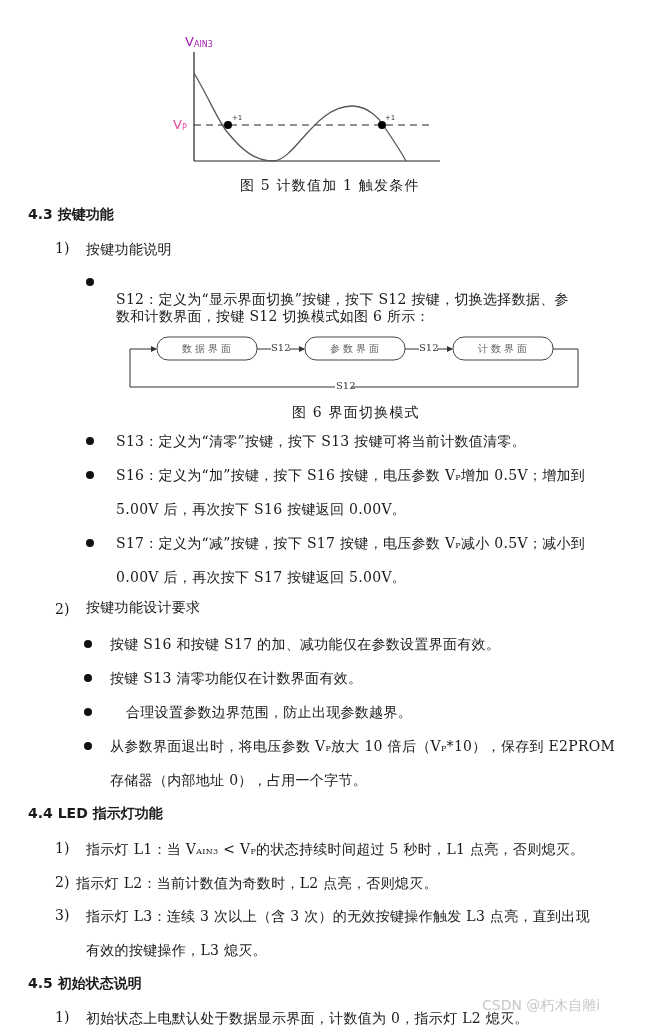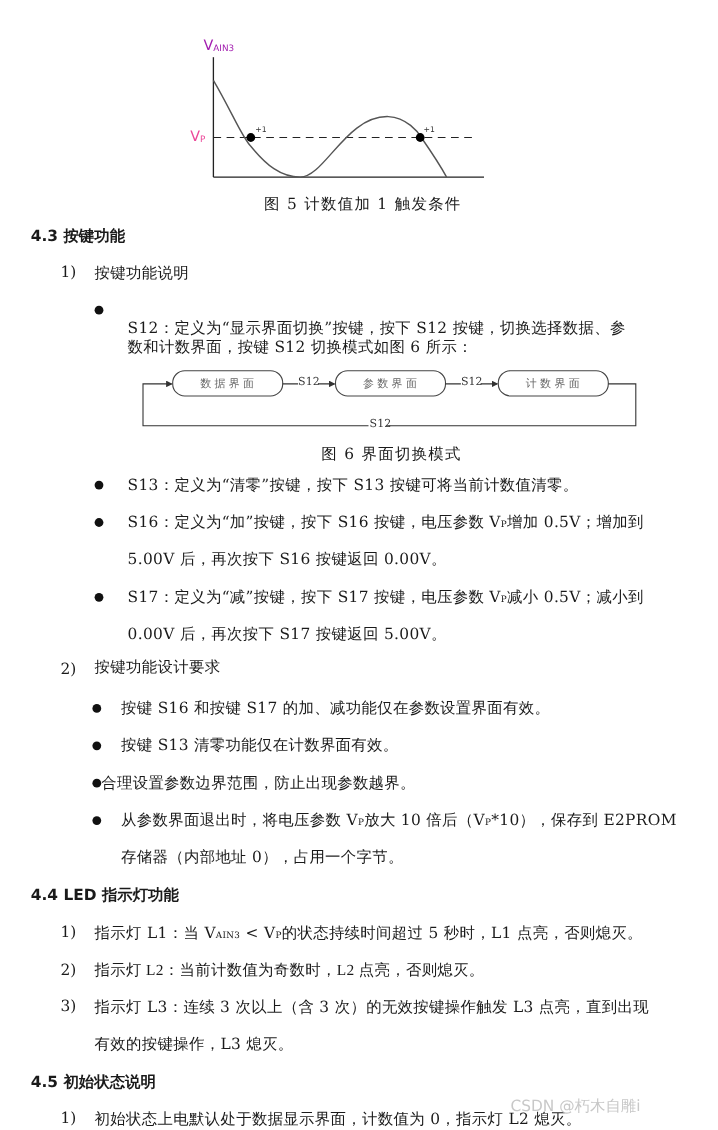--- a/index.html
+++ b/index.html
@@ -82,31 +82,31 @@
 <div class="abs txt" style="left:116px; top:568px;">0.00V 后，再次按下 S17 按键返回 5.00V。</div>
 
 <div class="abs num" style="left:55px; top:601px;">2)</div>
 <div class="abs txt" style="left:86px; top:598px;">按键功能设计要求</div>
 
 <div class="bullet" style="left:84px; top:640px;"></div>
 <div class="abs txt" style="left:110px; top:635px;">按键 S16 和按键 S17 的加、减功能仅在参数设置界面有效。</div>
 <div class="bullet" style="left:84px; top:674px;"></div>
 <div class="abs txt" style="left:110px; top:669px;">按键 S13 清零功能仅在计数界面有效。</div>
 <div class="bullet" style="left:84px; top:708px;"></div>
-<div class="abs txt" style="left:92px; top:703px;">合理设置参数边界范围，防止出现参数越界。</div>
+<div class="abs txt" style="left:126px; top:703px;">合理设置参数边界范围，防止出现参数越界。</div>
 <div class="bullet" style="left:84px; top:742px;"></div>
 <div class="abs txt" style="left:110px; top:737px;"><span>从参数界面退出时，将电压参数 V</span><span style="font-size:8px;">P</span><span>放大 10 倍后（V</span><span style="font-size:8px;">P</span><span>*10），保存到 E2PROM</span></div>
 <div class="abs txt" style="left:110px; top:771px;">存储器（内部地址 0），占用一个字节。</div>
 
 <div class="abs h" style="left:28px; top:805px;">4.4 LED 指示灯功能</div>
 <div class="abs num" style="left:55px; top:840px;">1)</div>
 <div class="abs txt" style="left:86px; top:840px;"><span>指示灯 L1：当 V</span><span style="font-size:8px;">AIN3</span><span> &lt; V</span><span style="font-size:8px;">P</span><span>的状态持续时间超过 5 秒时，L1 点亮，否则熄灭。</span></div>
 <div class="abs num" style="left:55px; top:874px;">2)</div>
-<div class="abs txt" style="left:86px; top:874px;font-family:Liberation Serif, serif;">指示灯 L2：当前计数值为奇数时，L2 点亮，否则熄灭。</div>
+<div class="abs txt" style="left:76px; top:874px;">指示灯 L2：当前计数值为奇数时，L2 点亮，否则熄灭。</div>
 <div class="abs num" style="left:55px; top:907px;">3)</div>
 <div class="abs txt" style="left:86px; top:907px;">指示灯 L3：连续 3 次以上（含 3 次）的无效按键操作触发 L3 点亮，直到出现</div>
 <div class="abs txt" style="left:86px; top:941px;">有效的按键操作，L3 熄灭。</div>
 
 <div class="abs h" style="left:28px; top:975px;">4.5 初始状态说明</div>
 <div class="abs num" style="left:55px; top:1009px;">1)</div>
 <div class="abs txt" style="left:86px; top:1009px;">初始状态上电默认处于数据显示界面，计数值为 0，指示灯 L2 熄灭。</div>
 
-<div class="abs watermark" style="left:464px; top:997px;text-align:center;">CSDN @朽木自雕i</div>
+<div class="abs watermark" style="left:482px; top:997px;text-align:center;">CSDN @朽木自雕i</div>
 
 </body></html>

